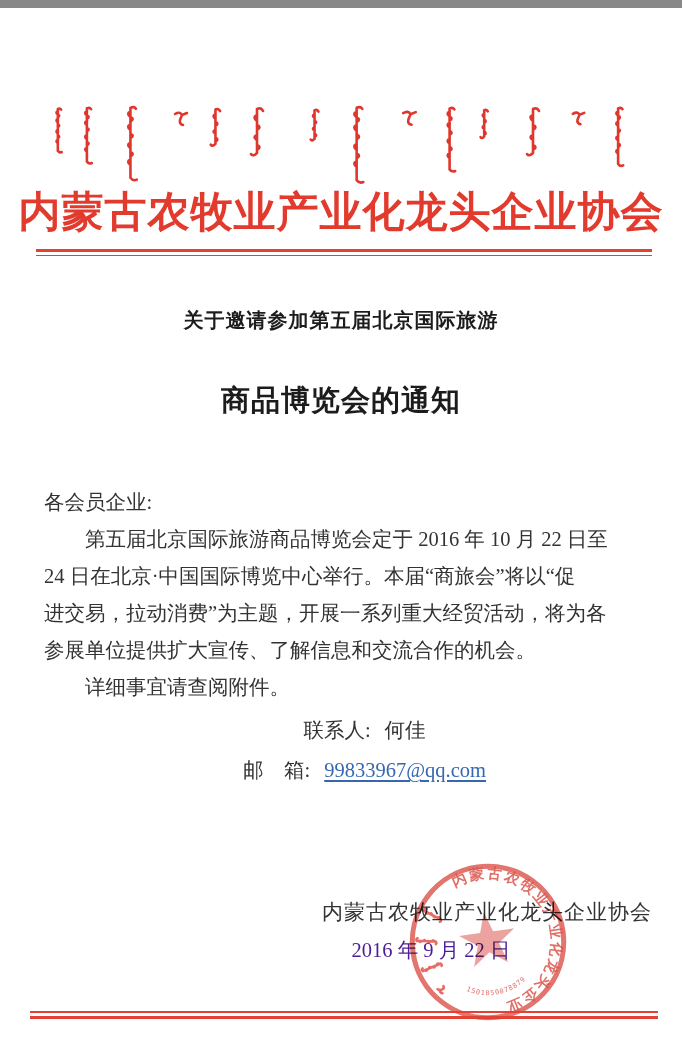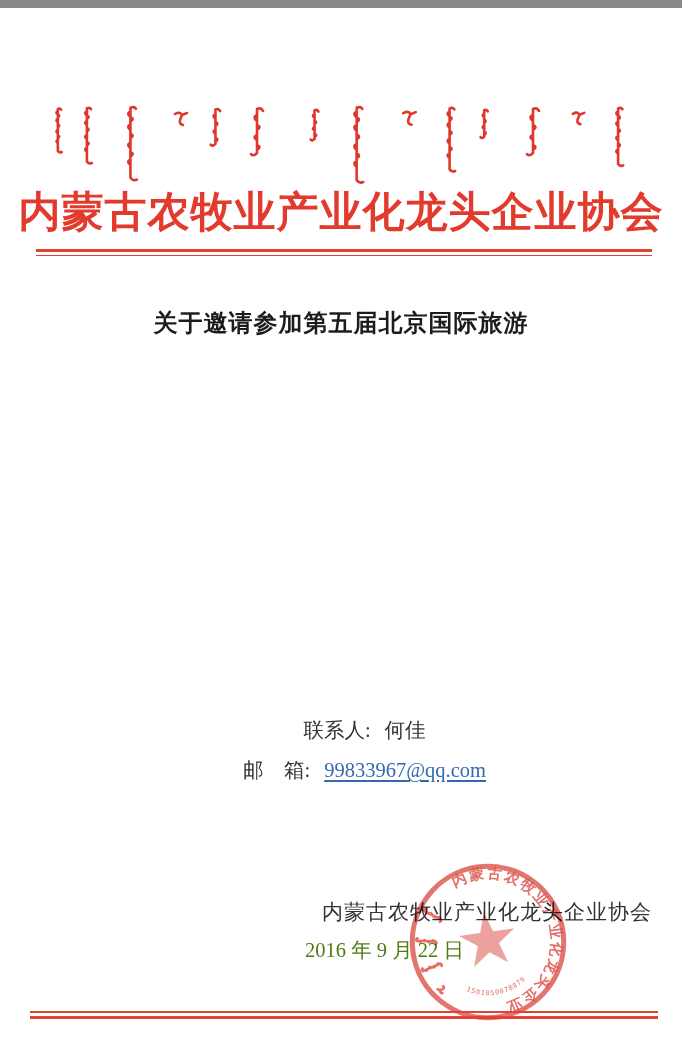--- a/index.html
+++ b/index.html
@@ -20,21 +20,21 @@
     font-size:42px;font-weight:bold;
     color:#e23b2e;letter-spacing:1px;
     white-space:nowrap;
   }
   .rule-top{position:absolute;left:36px;top:241px;width:616px;height:8px;}
   .rule-top .thick{height:3px;background:#e34036;}
   .rule-top .thin{height:1px;background:#e34036;margin-top:3px;}
   
   .notice-title1{
     position:absolute;left:0;right:0;top:299px;text-align:center;
-    font-size:24px;font-weight:bold;color:#1c1c1c;letter-spacing:1px;white-space:nowrap;
+    font-size:20px;font-weight:bold;color:#1c1c1c;letter-spacing:1px;white-space:nowrap;
   }
   .notice-title2{
     position:absolute;left:0;right:0;top:373px;text-align:center;
     font-size:29px;font-weight:bold;color:#1c1c1c;letter-spacing:1px;white-space:nowrap;
   }
   
   .body-block{
     position:absolute;left:44px;top:476px;width:600px;
     font-size:20.5px;line-height:37px;color:#333;
   }
@@ -47,22 +47,22 @@
   .contact-row{white-space:nowrap;text-align:center;}
   .contact-label{display:inline-block;text-indent:2em;}
   .contact-value{margin-left:14px;}
   .email-link{color:#3668b0;text-underline-offset:3px;}
   
   .sig-org{
     position:absolute;left:322px;top:890px;width:326px;text-align:center;
     font-size:21px;color:#333;letter-spacing:1px;white-space:nowrap;
   }
   .sig-date{
-    position:absolute;left:305px;top:928px;width:230px;
-    font-size:20.5px;color:#4d7c0f;white-space:nowrap;
+    position:absolute;left:316px;top:928px;width:230px;text-align:center;
+    font-size:20.5px;color:#4c1d95;white-space:nowrap;
   }
   
   .stamp{
     position:absolute;left:402px;top:848px;width:172px;height:172px;
     transform:rotate(-8deg);
     mix-blend-mode:multiply;
     opacity:0.92;
   }
   
   .rule-bottom{position:absolute;left:30px;top:1003px;width:628px;height:9px;}
@@ -104,21 +104,30 @@
   </svg>
 
   <div class="org-name-red">内蒙古农牧业产业化龙头企业协会</div>
 
   <div class="rule-top">
     <div class="thick"></div>
     <div class="thin"></div>
   </div>
 
   <div class="notice-title1">关于邀请参加第五届北京国际旅游</div>
+  <div class="notice-title2">商品博览会的通知</div>
 
+  <div class="body-block">
+    <div class="body-line">各会员企业:</div>
+    <div class="body-line indent">第五届北京国际旅游商品博览会定于 2016 年 10 月 22 日至</div>
+    <div class="body-line">24 日在北京·中国国际博览中心举行。本届“商旅会”将以“促</div>
+    <div class="body-line">进交易，拉动消费”为主题，开展一系列重大经贸活动，将为各</div>
+    <div class="body-line">参展单位提供扩大宣传、了解信息和交流合作的机会。</div>
+    <div class="body-line indent">详细事宜请查阅附件。</div>
+  </div>
 
   <div class="contact-block">
     <div class="contact-row">
       <span class="contact-label">联系人:</span><span class="contact-value">何佳</span>
     </div>
     <div class="contact-row">
       <span class="contact-label">邮　箱:</span><a class="contact-value email-link" href="#">99833967@qq.com</a>
     </div>
   </div>
 

